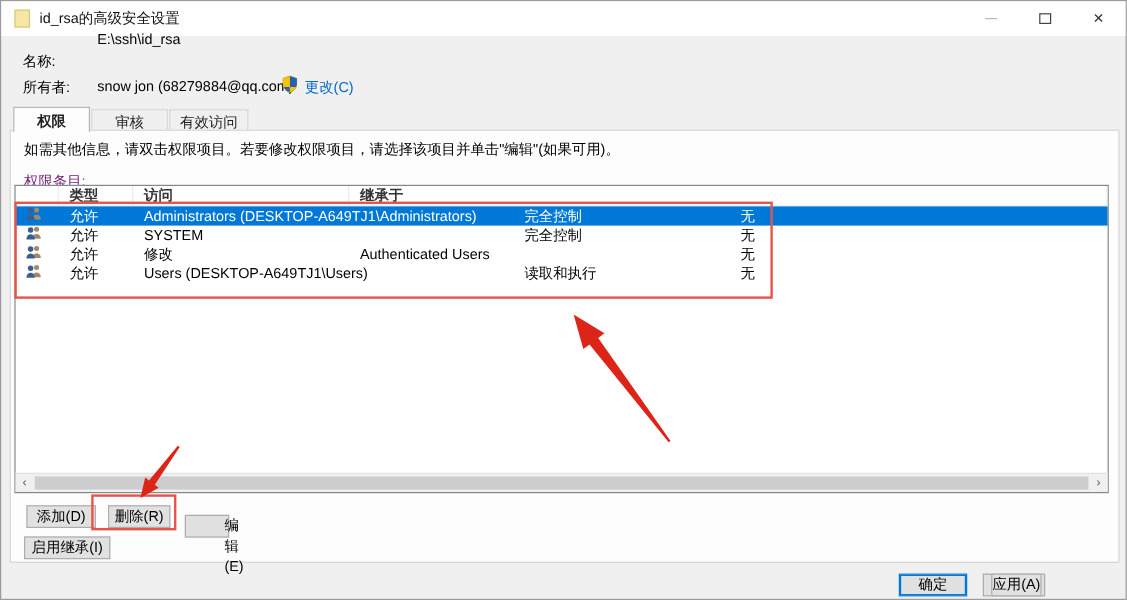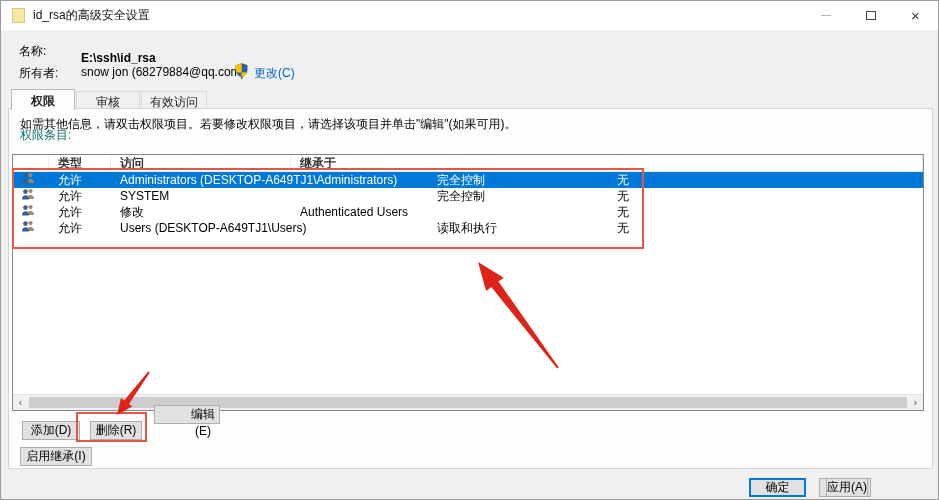--- a/index.html
+++ b/index.html
@@ -25,21 +25,21 @@
   .change-link { position:absolute; left:253px; top:64px; color:#0066cc; cursor:pointer; }
   
   .tabs { position:absolute; left:10px; top:88px; display:flex; align-items:flex-end; }
   .tab { height:19px; padding:2px 0 0 0; width:64px; text-align:center; background:#f0f0f0;
          border:1px solid #d9d9d9; border-bottom:none; margin-right:1px; color:#222; cursor:default; }
   .tab.active { height:21px; background:#fdfdfd; border:1px solid #b8b8b8; border-bottom:none; position:relative; z-index:3; padding-top:3px;font-weight:bold; }
   
   .page { position:absolute; left:7px; top:107px; width:925px; height:361px;
           background:#fdfdfd; border:1px solid #d4d4d4; z-index:1; }
   .instruction { position:absolute; left:11px; top:7px; color:#000; }
-  .entries-label { position:absolute; left:11px; top:18px; color:#0f766e; }
+  .entries-label { position:absolute; left:11px; top:34px; color:#701a75; }
   
   .perm-table { position:absolute; left:3px; top:45px; width:912px; height:257px;
                 background:#fff; border:1px solid #828790; display:flex; flex-direction:column; }
   .thead { display:flex; height:17px; line-height:16px; color:#333; flex:0 0 auto; }
   .thead .cell { border-right:1px solid #ececec; border-bottom:1px solid #ececec; padding-left:9px; cursor:default;font-weight:bold; }
   .trow { display:flex; height:16px; line-height:15px; align-items:center; flex:0 0 auto; cursor:default; }
   .trow.selected { background:#0078d7; color:#fff; }
   .cell { overflow:hidden; white-space:nowrap; }
   .c-icon { width:36px; flex:0 0 36px; padding-left:8px; }
   .c-type { width:62px; flex:0 0 62px; padding-left:9px; }
@@ -50,21 +50,21 @@
   
   .hscroll { flex:0 0 15px; background:#f0f0f0; border-top:1px solid #e3e3e3; display:flex; align-items:center; position:relative; }
   .hs-arrow { width:15px; height:15px; display:flex; align-items:center; justify-content:center; color:#555; font-size:10px; flex:0 0 15px; cursor:default; }
   .hs-thumb { height:11px; background:#cdcdcd; flex:1 1 auto; margin:0 1px; cursor:default; }
   
   .btn { position:absolute; height:19px; background:#e1e1e1; border:1px solid #adadad;
          font-size:12px; text-align:center; line-height:17px; color:#000; cursor:default;
          font-family:"Liberation Sans", sans-serif; }
   .btn-add { left:13px; top:312px; width:58px; }
   .btn-remove { left:81px; top:312px; width:52px; }
-  .btn-edit { left:145px; top:296px; width:66px;padding-left:32px; }
+  .btn-edit { left:145px; top:320px; width:37px;padding-left:32px; }
   .btn-inherit { left:11px; top:338px; width:72px; }
   
   .btn-ok { left:748px; top:477px; width:57px; border:1px solid #0078d7; box-shadow:inset 0 0 0 1px #0078d7; }
   .btn-cancel { left:818px; top:477px; width:52px; }
   .btn-apply { left:825px; top:477px; width:42px; }
   
   .anno { position:absolute; pointer-events:none; z-index:9; }
   .anno-rect-table { left:11px; top:167px; width:632px; height:81px; border:2px solid #e4564b; }
   .anno-rect-remove { left:75px; top:411px; width:71px; height:30px; border:2px solid #e4564b; }
   .anno-svg { left:0; top:0; width:939px; height:500px; }
@@ -84,21 +84,21 @@
       <div class="win-btn">
           <div class="glyph-max"></div>
         </div>
       <div class="win-btn">
           <div class="glyph-close">×</div>
         </div>
     </div>
   </div>
 
   <div class="field-label" style="top:42px;">名称:</div>
-  <div class="field-value" style="top:50px;font-weight:bold;">E:\ssh\id_rsa</div>
+  <div class="field-value" style="top:25px;">E:\ssh\id_rsa</div>
   <div class="field-label" style="top:64px;">所有者:</div>
   <div class="field-value" style="top:64px;">snow jon (68279884@qq.com)</div>
   <svg class="shield" viewBox="0 0 16 16">
     <path d="M8 1 L14 3 V8 C14 12 11 14.5 8 15.5 C5 14.5 2 12 2 8 V3 Z" fill="#f4c400" stroke="#8a7200" stroke-width="0.6"></path>
     <path d="M8 1 L14 3 V8 C14 9 13.8 9.8 13.5 10.5 L8 10.5 Z" fill="#2b5fb4"></path>
     <path d="M8 10.5 L2.5 10.5 C2.2 9.8 2 9 2 8 V3 L8 1 Z" fill="#2b5fb4" opacity="0"></path>
     <path d="M2 3 L8 1 V10.5 L2.4 10.5 C2.1 9.7 2 8.9 2 8 Z" fill="#f4c400" opacity="0"></path>
     <path d="M8 10.5 L13.5 10.5 C12.6 13 10.3 14.7 8 15.5 Z" fill="#f4c400" opacity="0"></path>
     <path d="M8 1 V15.5 C5 14.5 2 12 2 8 V3 Z" fill="#f4c400"></path>
     <path d="M8 1 L14 3 V8 C14 9 13.8 9.9 13.4 10.7 L8 10.7 Z" fill="#2b5fb4"></path>

